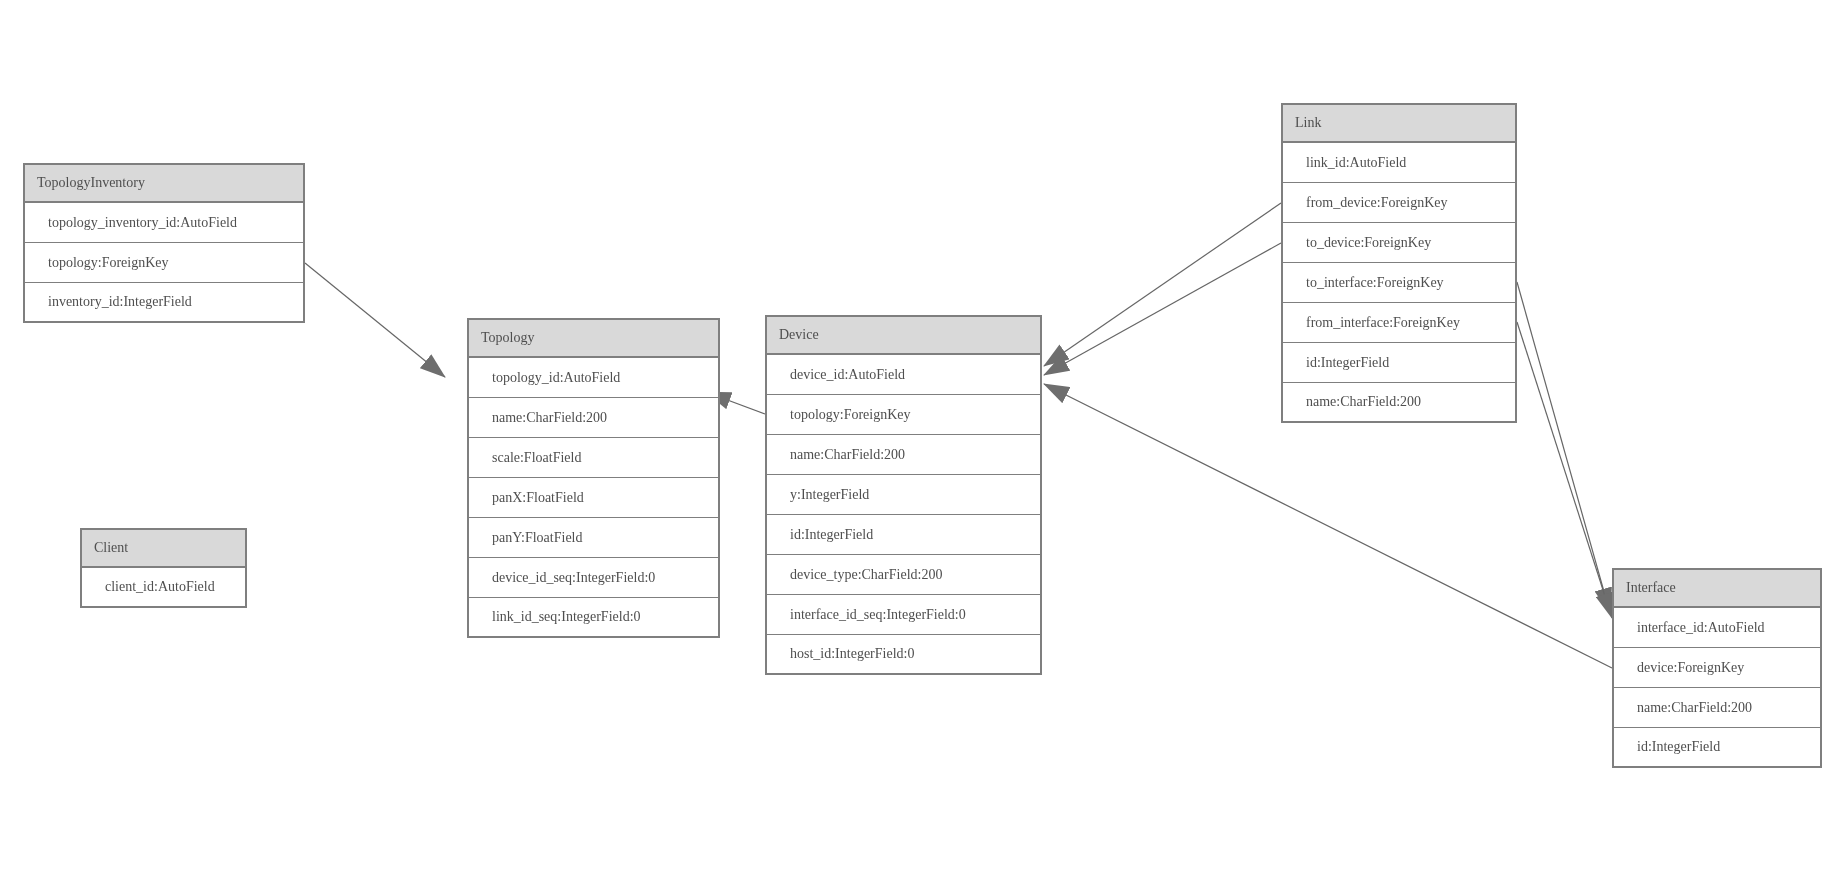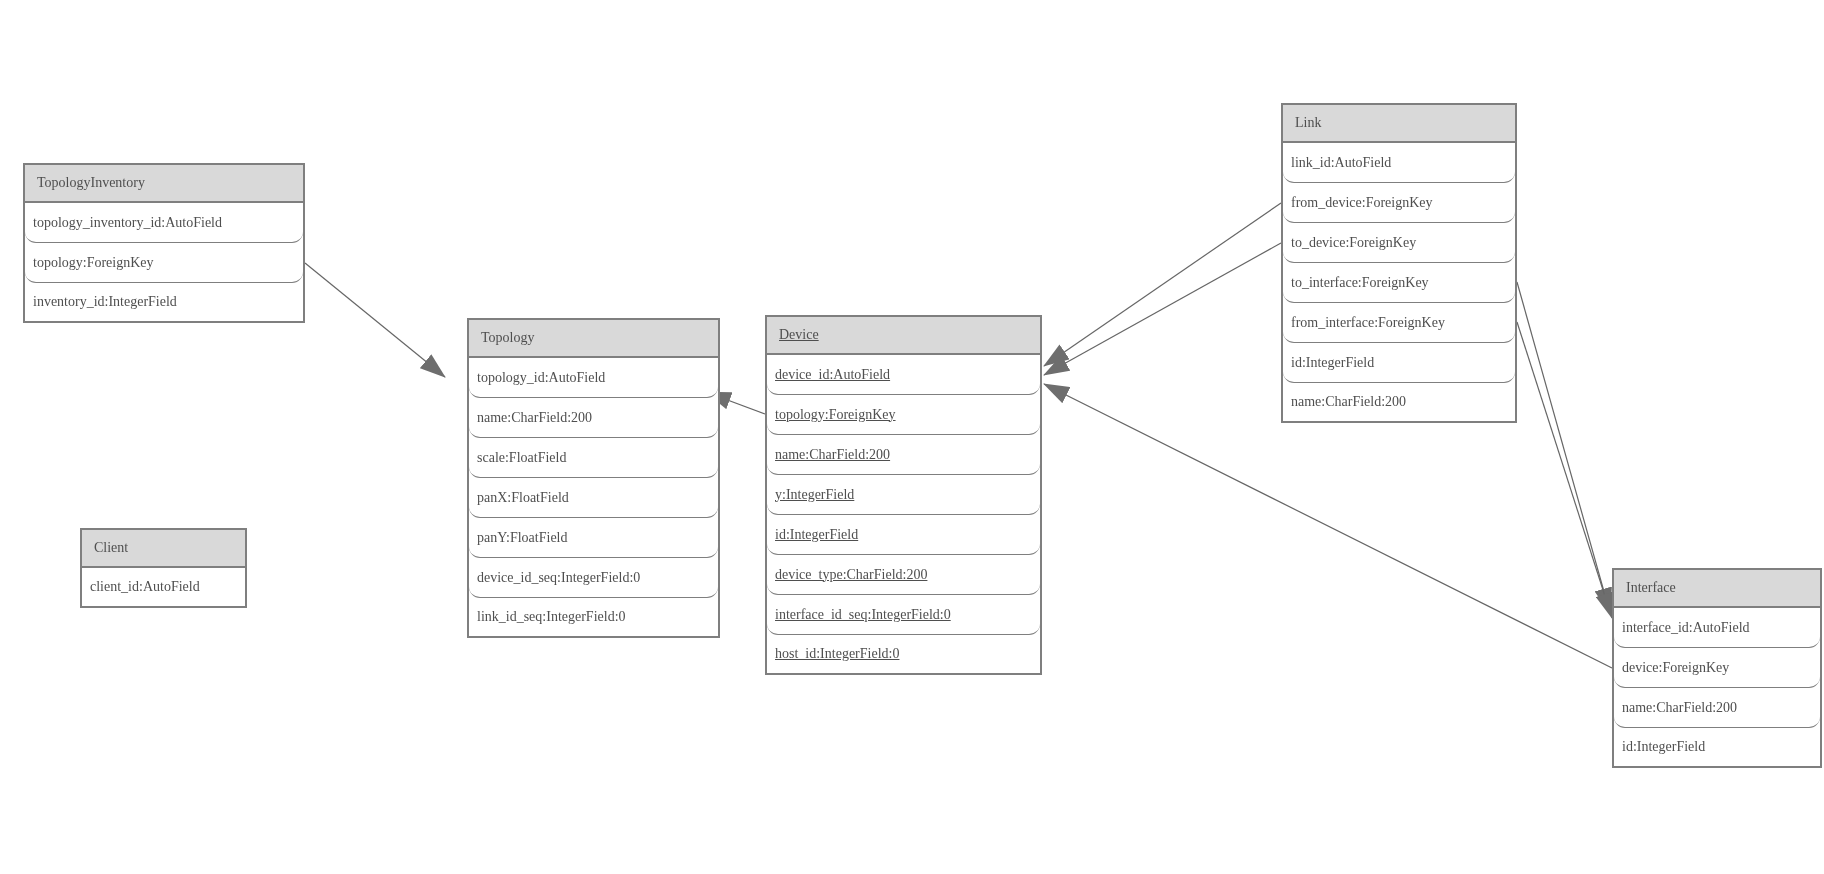--- a/index.html
+++ b/index.html
@@ -42,26 +42,25 @@
     border-bottom: 2px solid var(--border, #7f7f7f);
     display: flex;
     align-items: center;
     padding: 0 12px;
   }
   .entity-row {
     box-sizing: border-box;
     height: 40px;
     display: flex;
     align-items: center;
-    padding: 0 8px;
+    padding: 0 23px;
     background: var(--row-fill, #ffffff);
     border-bottom: 1px solid var(--border, #7f7f7f);
     white-space: nowrap;
     overflow: hidden;
-    border-radius: 11px;
   }
   .entity-fields .entity-row:last-child {
     border-bottom: none;
     height: 38px; 
   }
 </style>
 </head>
 <body>
 
 <div id="canvas">
@@ -106,21 +105,21 @@
       </div>
     </div>
     <div class="entity" style="left: 80px; top: 528px; width: 167px;">
       <div class="entity-header">
         <span class="entity-title">Client</span>
       </div>
       <div class="entity-fields">
         <div class="entity-row">client_id:AutoField</div>
       </div>
     </div>
-    <div class="entity" style="left: 765px; top: 315px; width: 277px; text-decoration: underline;">
+    <div class="entity" style="left: 765px; top: 315px; width: 277px;">
       <div class="entity-header">
         <span class="entity-title">Device</span>
       </div>
       <div class="entity-fields">
         <div class="entity-row">device_id:AutoField</div>
         <div class="entity-row">topology:ForeignKey</div>
         <div class="entity-row">name:CharField:200</div>
         <div class="entity-row">y:IntegerField</div>
         <div class="entity-row">id:IntegerField</div>
         <div class="entity-row">device_type:CharField:200</div>

